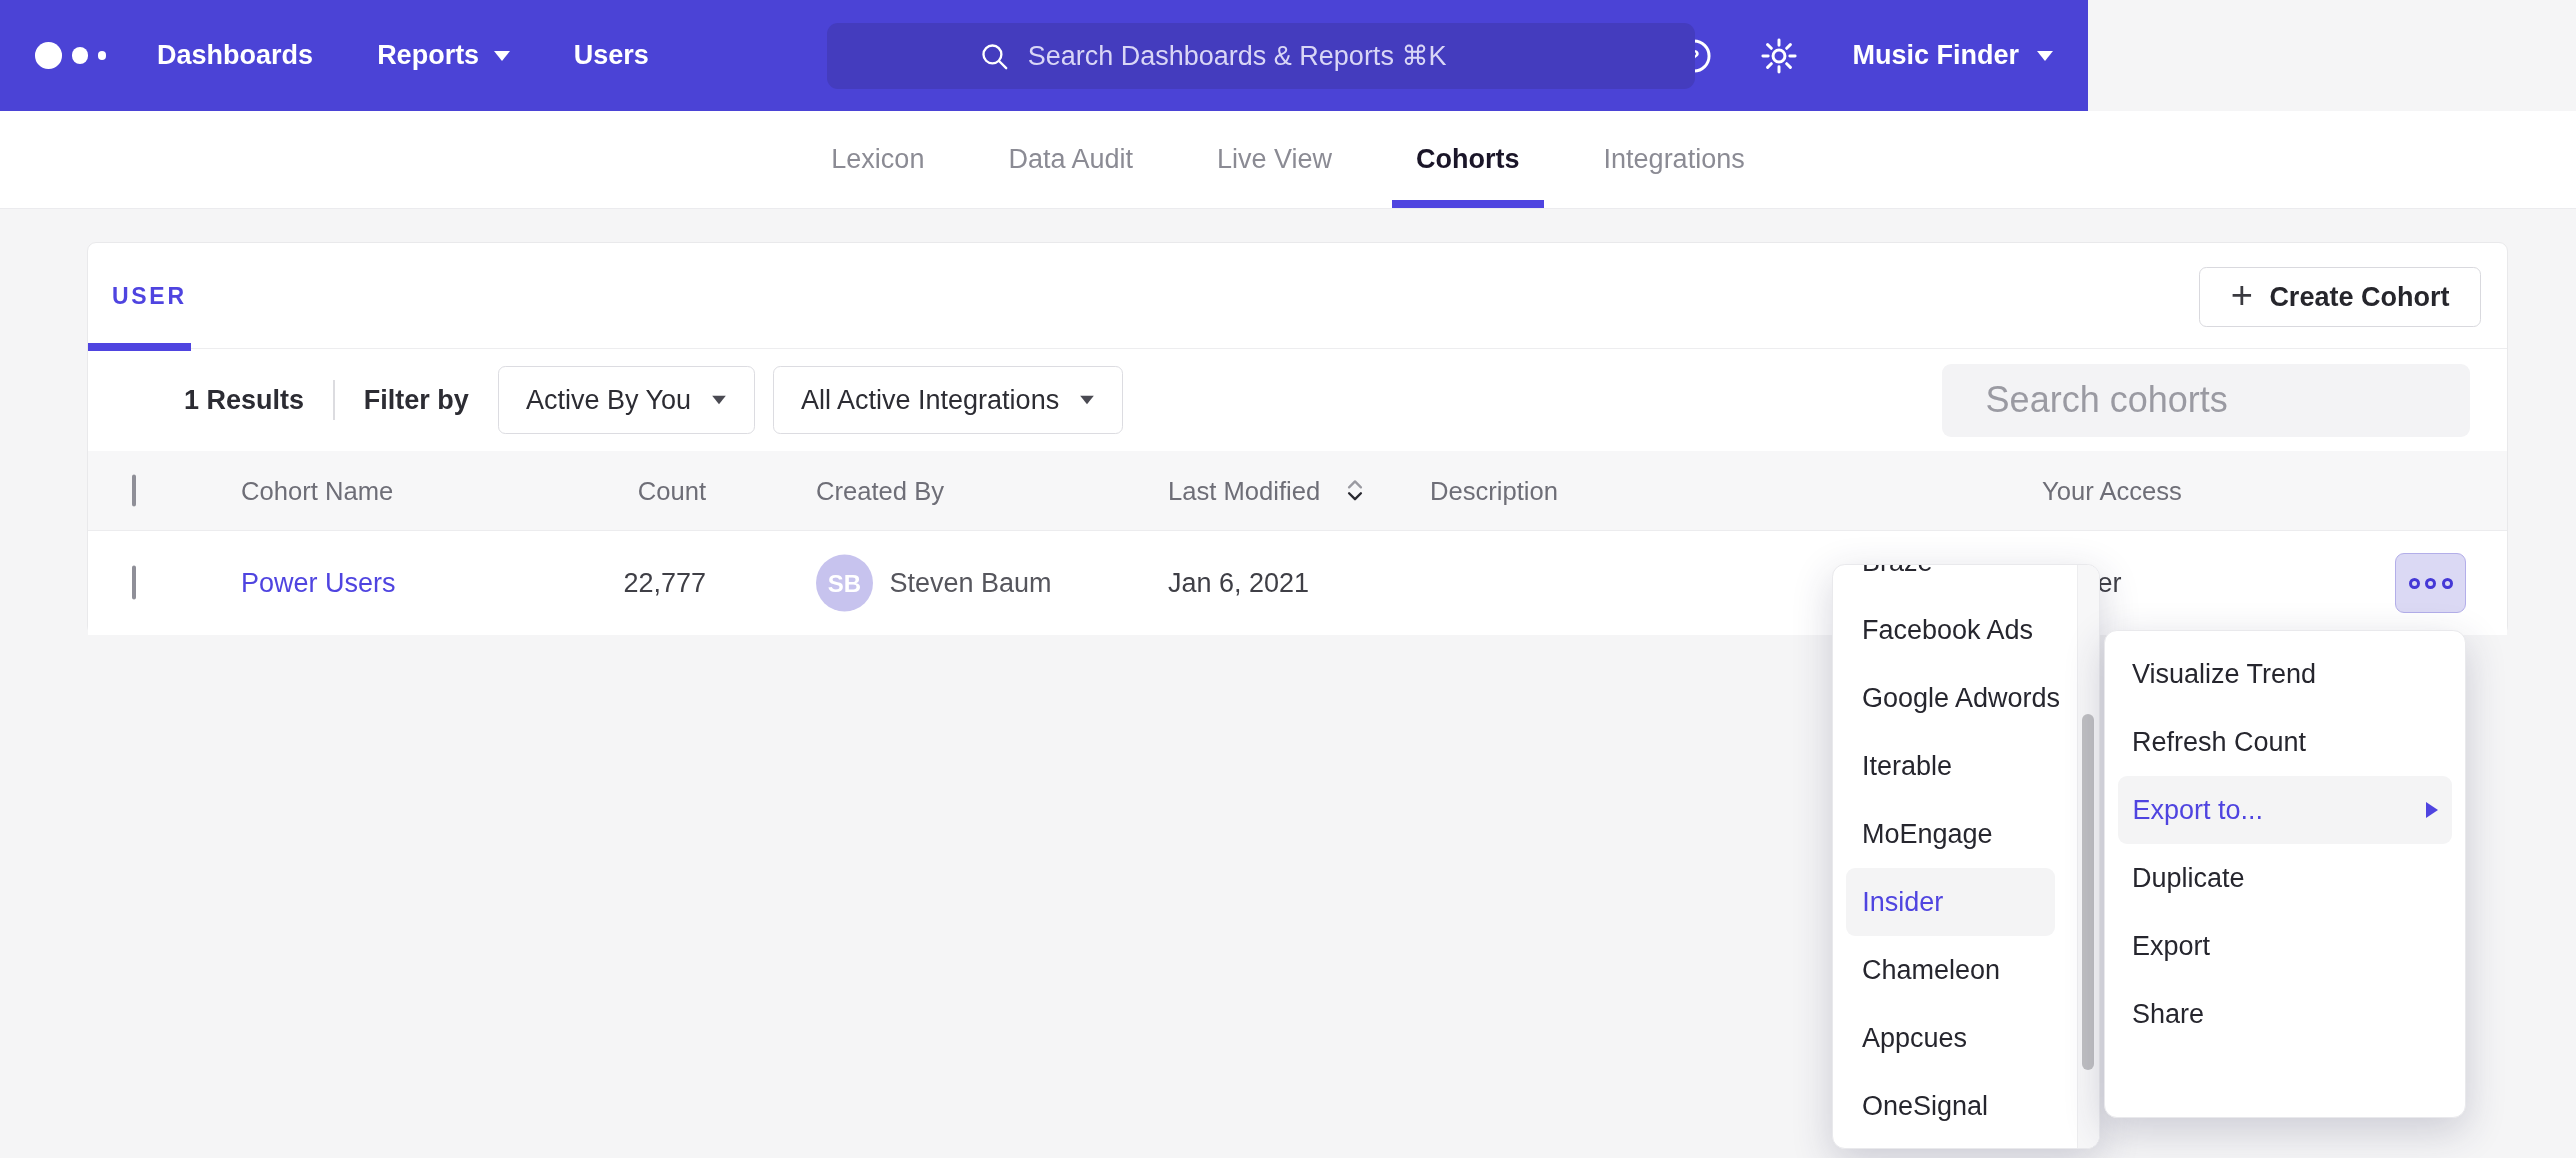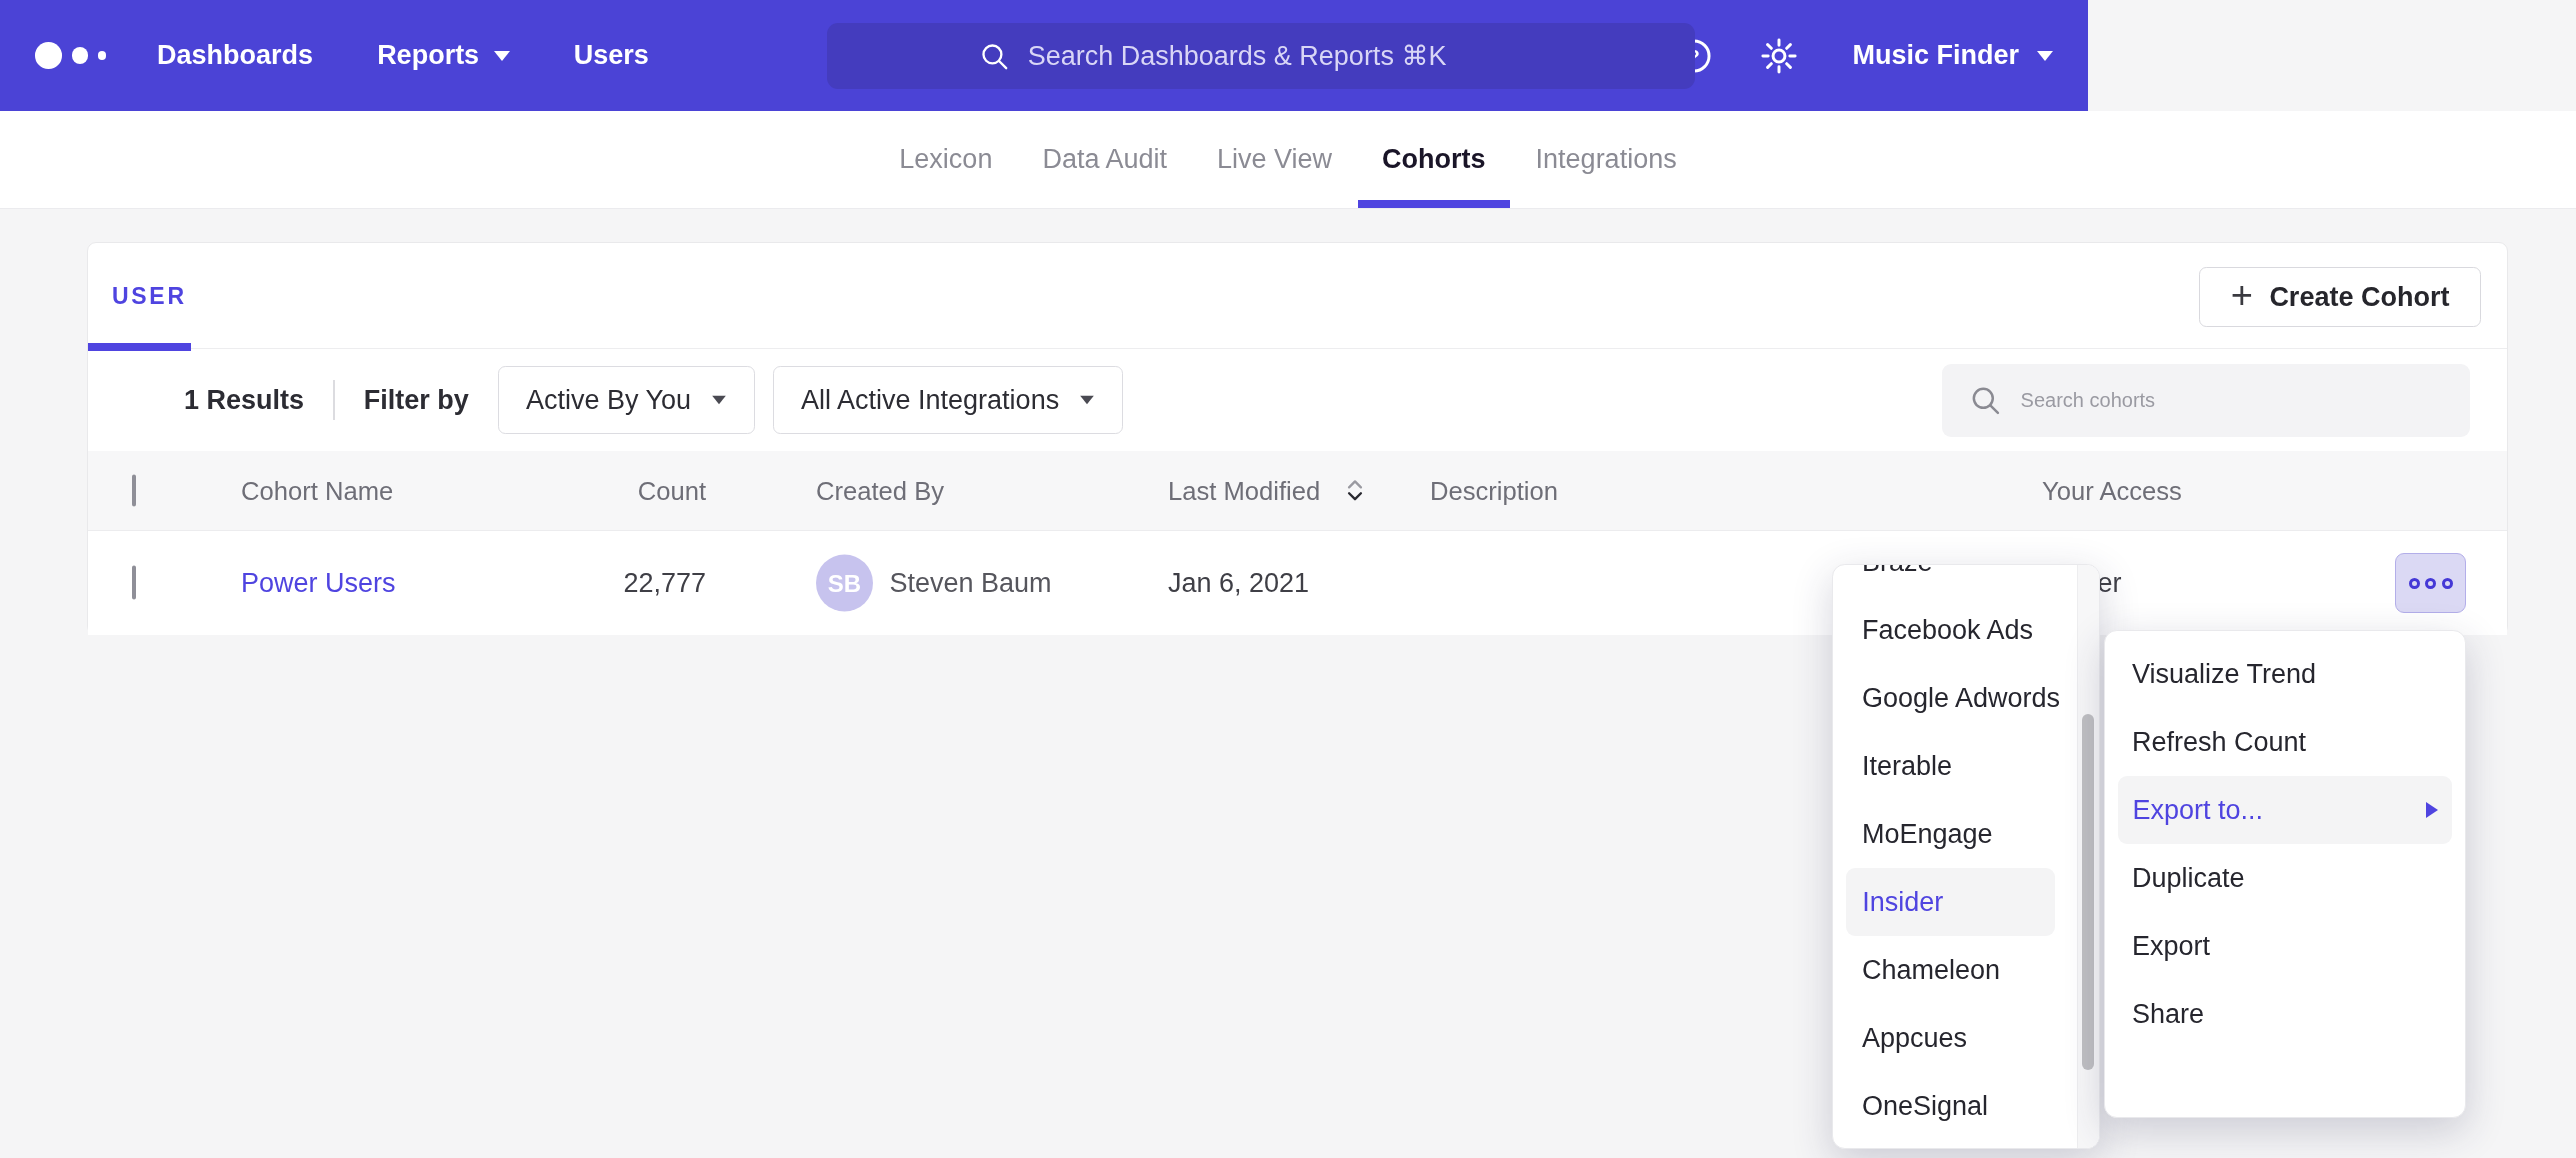--- a/index.html
+++ b/index.html
@@ -23,21 +23,21 @@
   .nav-search svg { flex:0 0 auto; }
   .nav-search input { background:transparent; border:none; outline:none; width:516px;
     font-family:inherit; font-size:27px; color:#fff; }
   .nav-search input::placeholder { color:#D9D6F6; opacity:1; }
   .nav-right { margin-left:auto; display:flex; align-items:center; gap:43px; }
   .nav-icon { width:42px; height:42px; display:flex; align-items:center; justify-content:center; cursor:pointer; }
   .project-switch { display:flex; align-items:center; gap:18px; color:#fff; font-size:27px; font-weight:700; cursor:pointer; margin-left:9px; }
 
   
   .tabbar { position:absolute; left:0; top:111px; width:2576px; height:98px; background:#fff;
-    border-bottom:1.8px solid #EBEBEE; display:flex; align-items:stretch; justify-content:center; gap:50px; z-index:4; }
+    border-bottom:1.8px solid #EBEBEE; display:flex; align-items:stretch; justify-content:center; gap:84px; z-index:4; }
   .tab { display:flex; align-items:center; font-size:27px; color:#8B8B94; position:relative; cursor:pointer; }
   .tab.active { color:#1A1528; font-weight:700; }
   .tab.active::after { content:""; position:absolute; left:-24px; right:-24px; bottom:0; height:8.2px; background:#4F44E0; }
 
   
   .card { position:absolute; left:87px; top:242px; width:2421px; height:393px; background:#fff;
     border:0.9px solid #E9E9EB; border-radius:9px; z-index:2; }
   .card-tabs { position:relative; height:106px; border-bottom:1.8px solid #EDEDEF; }
   .user-tab { position:absolute; left:0; top:0; height:106px; width:103px; cursor:pointer; }
   .user-tab span { position:absolute; left:24px; top:40px; font-size:23px; font-weight:700;
@@ -52,21 +52,21 @@
   .results-count { font-size:27px; font-weight:700; color:#2C2C33; }
   .vdivider { width:1.8px; height:40px; background:#DCDCE0; margin:0 29px; }
   .filter-by { font-size:27px; font-weight:700; color:#2C2C33; margin-right:29px; }
   .filter-btn { display:flex; align-items:center; gap:20px; height:68px; padding:0 27px;
     border:1.8px solid #DCDCE1; border-radius:7.3px; font-size:27px; color:#2C2C33; background:#fff;
     cursor:pointer; margin-right:18px; }
   .filter-btn .caret { color:#4A4A52; transform:scale(.85); }
   .cohort-search { margin-left:auto; width:528px; height:73px; background:#F3F3F5; border-radius:9px;
     display:flex; align-items:center; gap:18px; padding:0 25.6px; }
   .cohort-search input { background:transparent; border:none; outline:none; flex:1;
-    font-family:inherit; font-size:20px; color:#6d28d9; }
+    font-family:inherit; font-size:36px; color:#6d28d9; }
   .cohort-search input::placeholder { color:#9A9AA2; opacity:1; }
 
   
   .thead { position:relative; height:80px; background:#F7F7F8; border-bottom:0.9px solid #ECECEE;
     font-size:25.6px; color:#6E6E77; }
   .trow { position:relative; height:104px; background:#fff; font-size:27px; color:#3F3F46; }
   .cell { position:absolute; top:50%; transform:translateY(-50%); white-space:nowrap; }
   .c-check { left:44px; }
   .c-name  { left:153px; }
   .c-count { left:417px; width:201px; text-align:right; }

